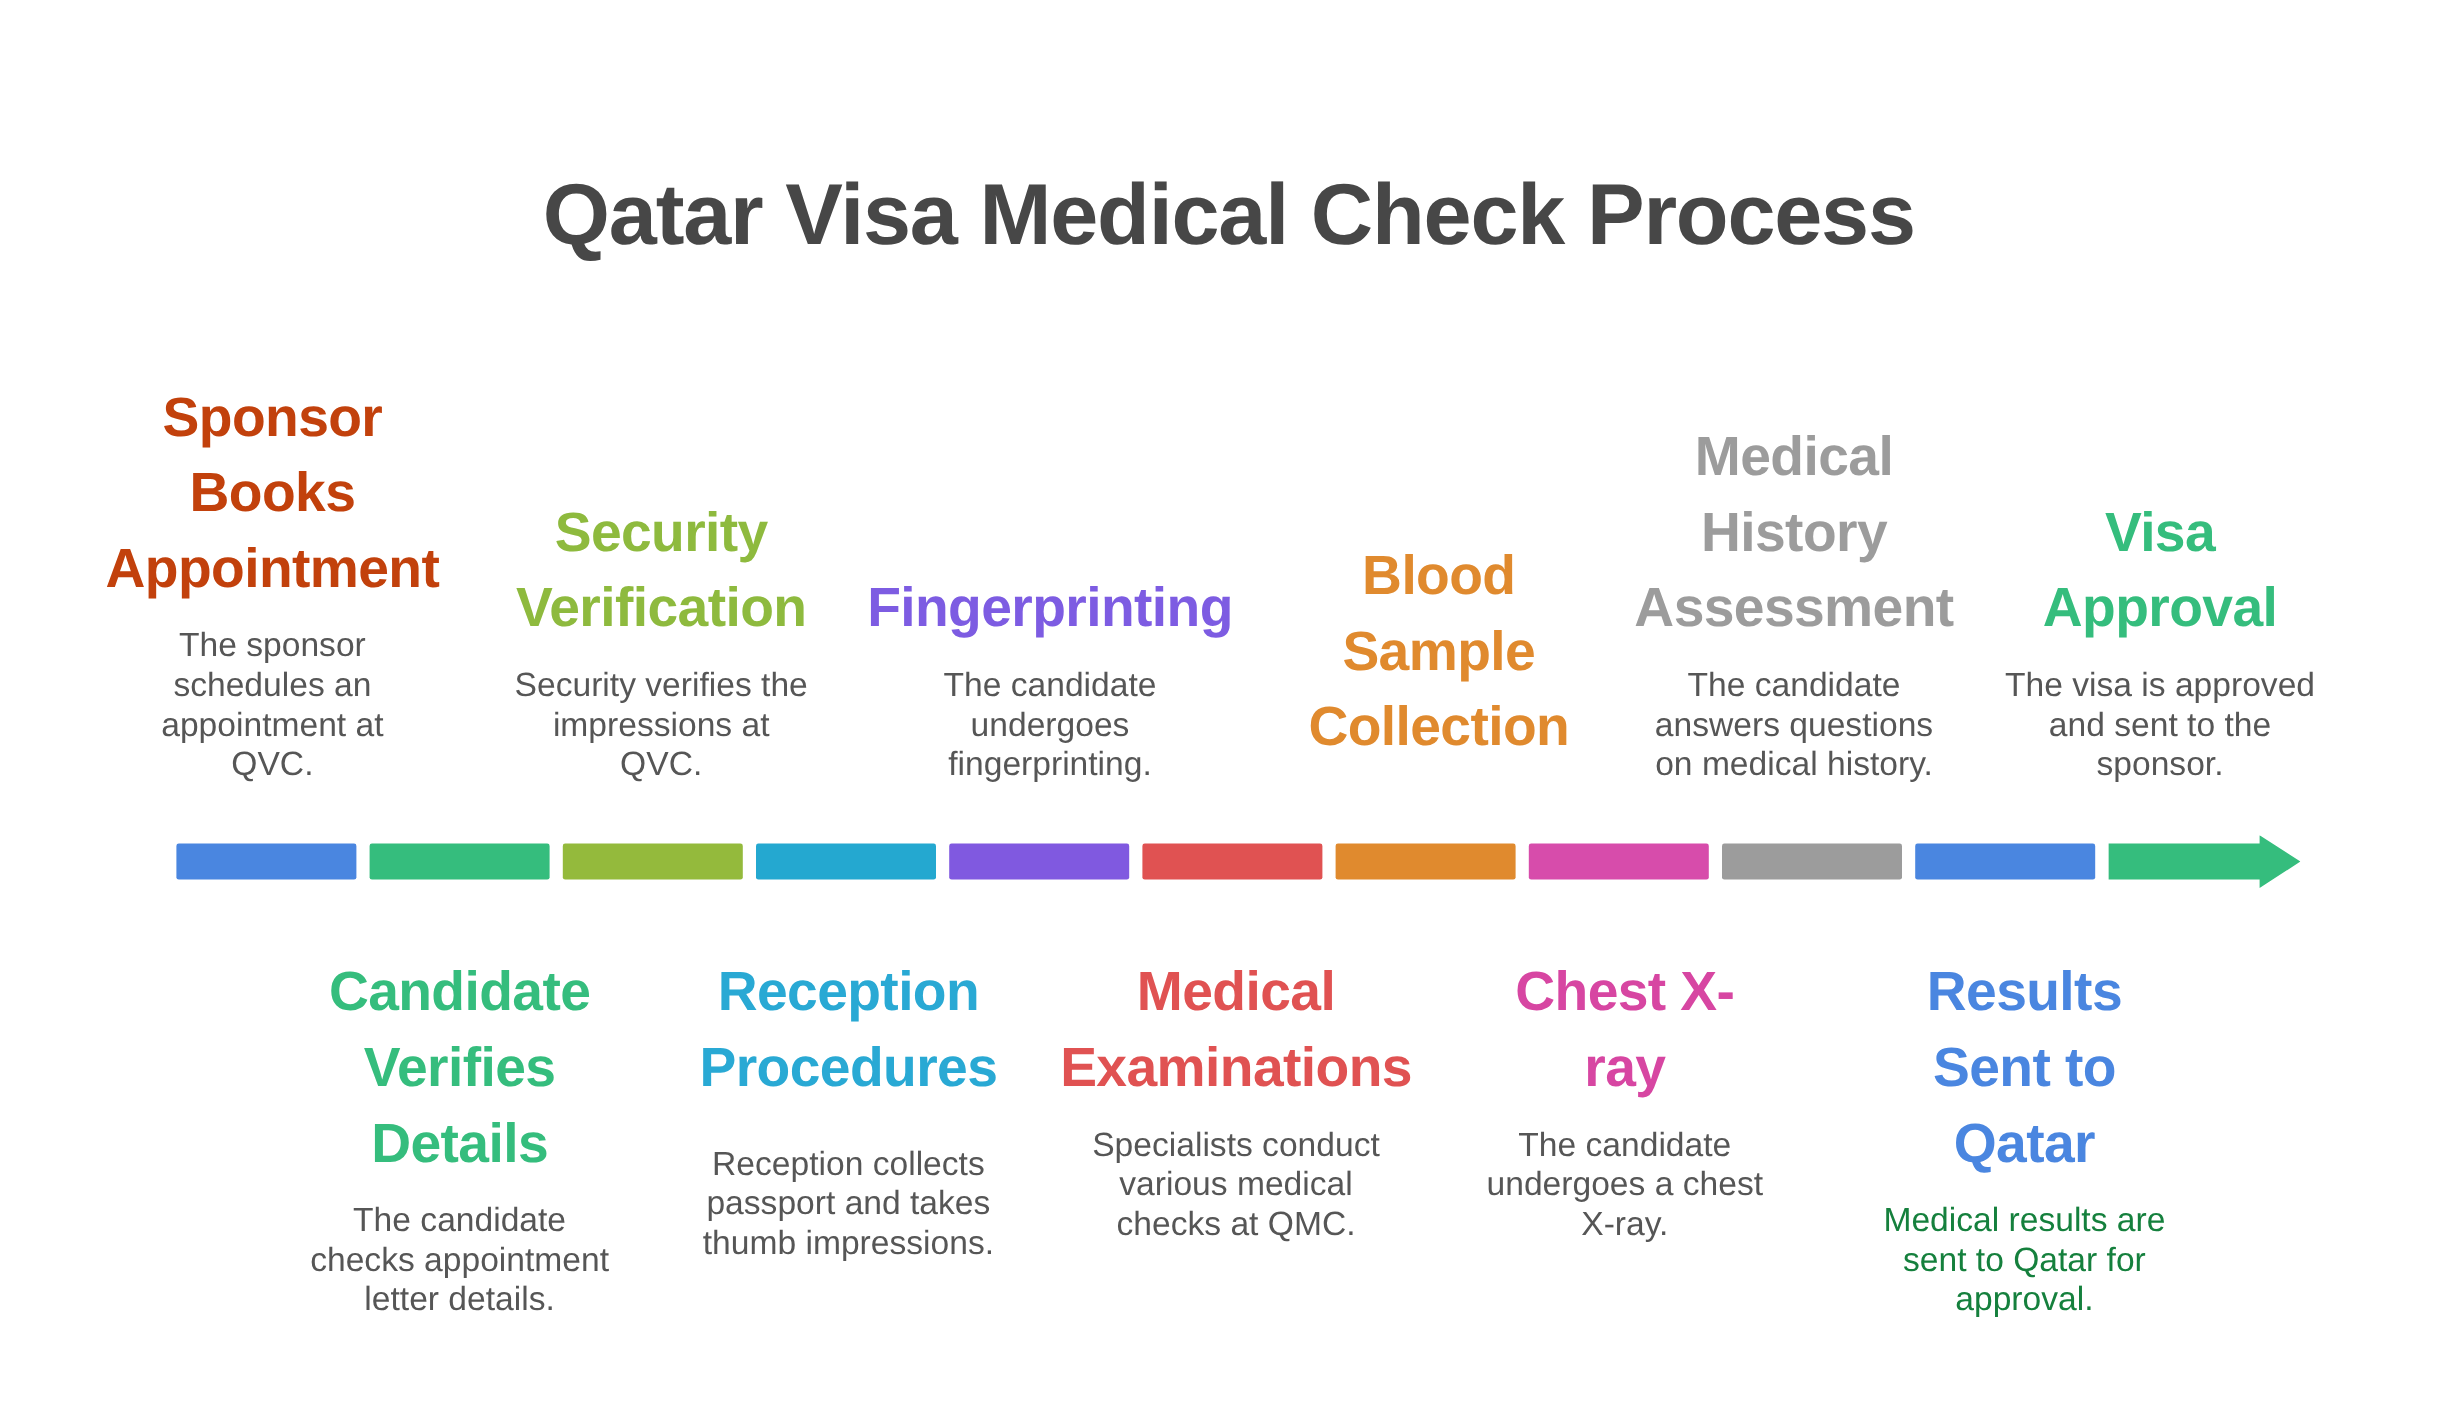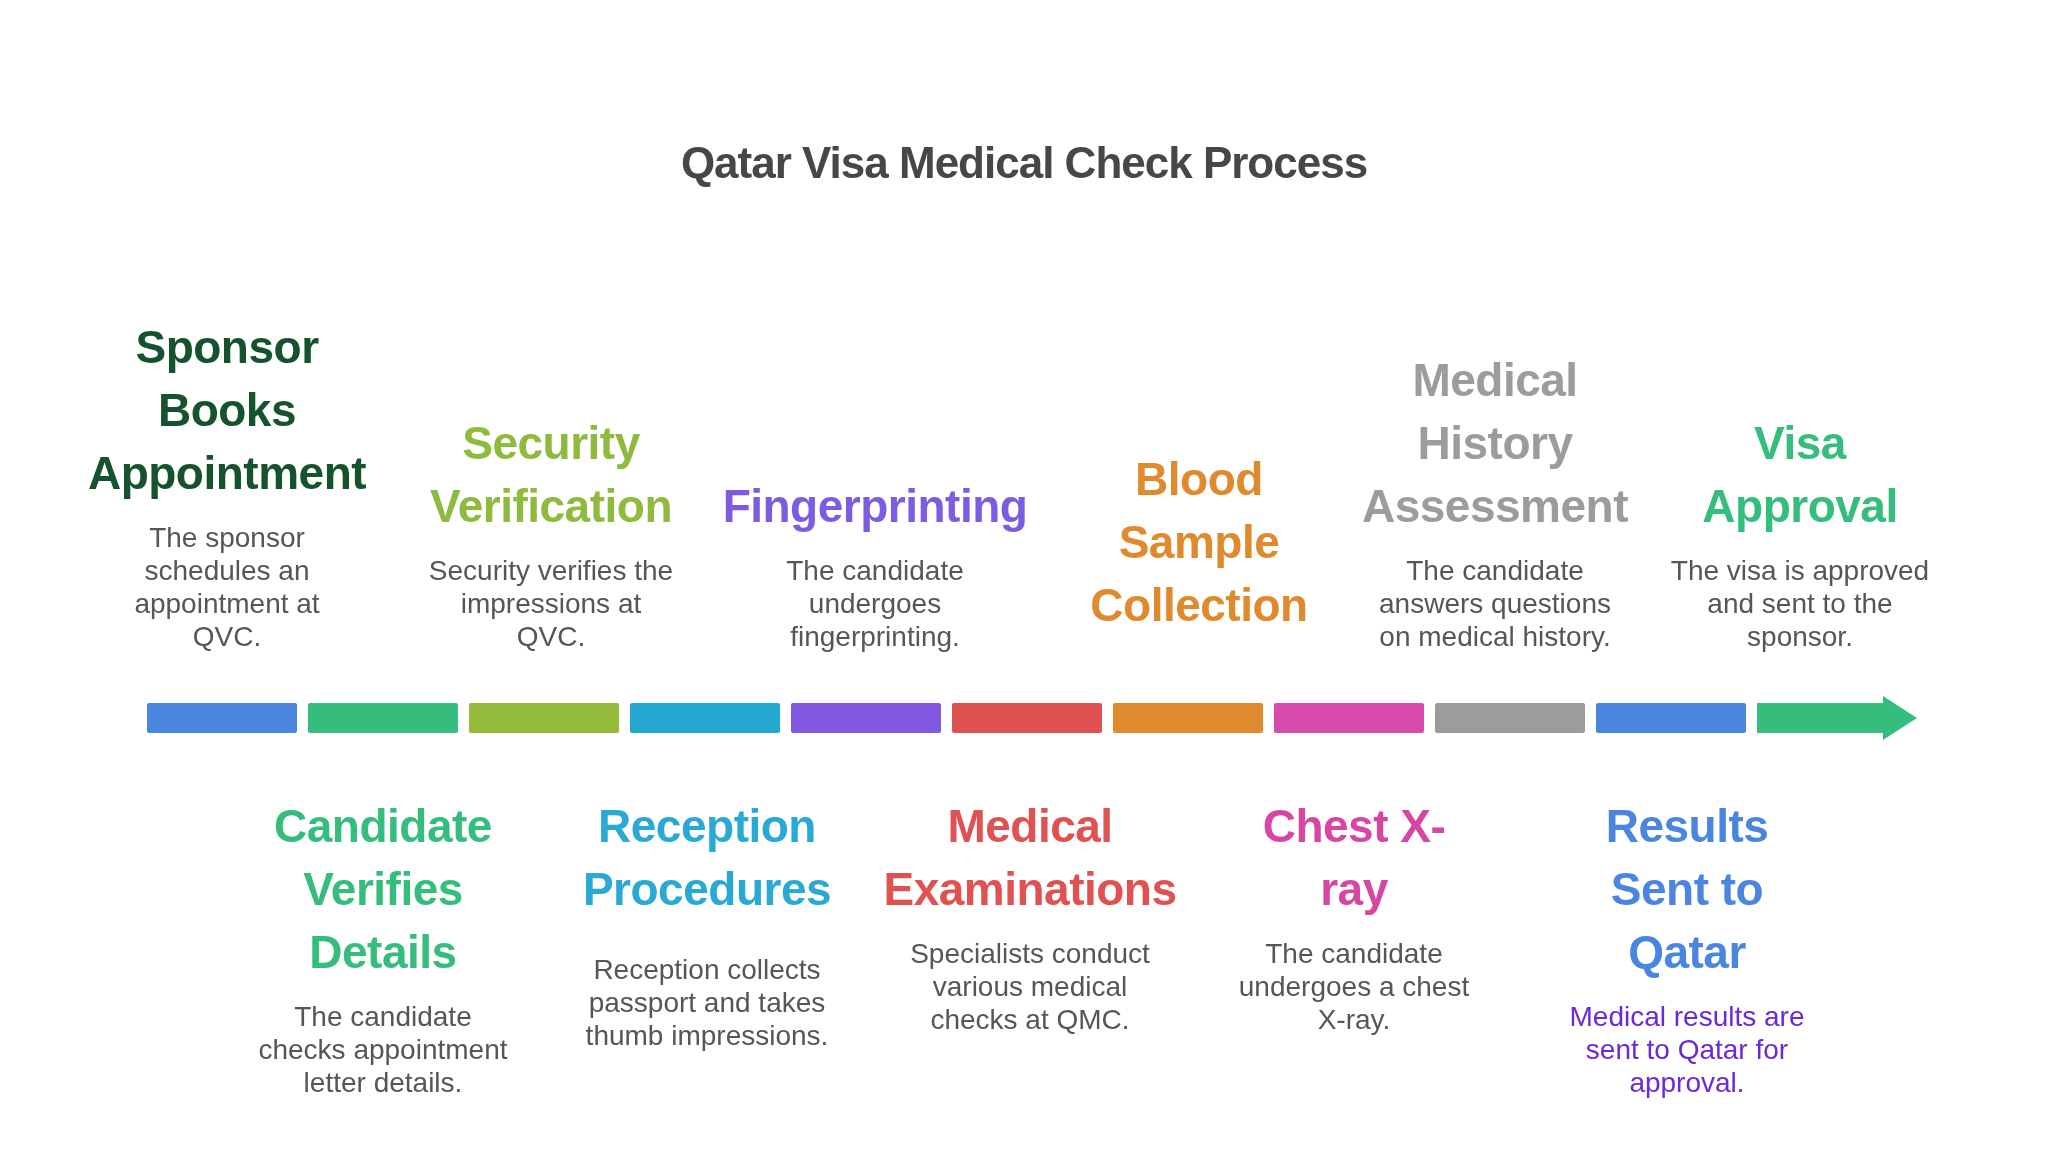--- a/index.html
+++ b/index.html
@@ -3,21 +3,21 @@
 <meta charset="utf-8">
 <style>
   html,body{margin:0;padding:0;}
   body{
     width:2048px;height:1175px;background:#ffffff;overflow:hidden;position:relative;
     font-family:"Liberation Sans","DejaVu Sans",sans-serif;
   }
   .canvas{position:absolute;inset:0;}
   .title{
     position:absolute;top:138px;left:0;width:2048px;text-align:center;
-    font-size:44px;font-weight:700;letter-spacing:-1px;margin:0;
+    font-size:72px;font-weight:700;letter-spacing:-1px;margin:0;
   }
   .stage{
     position:absolute;width:340px;display:flex;flex-direction:column;
     align-items:center;text-align:center;
   }
   .stage.top{bottom:522px;justify-content:flex-end;}
   .stage.bottom{top:795px;justify-content:center;}
   .stage-heading{
     font-size:46px;line-height:63px;font-weight:700;letter-spacing:-0.5px;
     white-space:pre-line;margin:0 0 16px 0;
@@ -39,21 +39,21 @@
   .arrow{flex:none;margin-top:-7px;display:block;}
 </style>
 </head>
 <body>
 
 <div class="canvas">
 
   <h1 class="title" style="color: rgb(71, 71, 71);">Qatar Visa Medical Check Process</h1>
 
   <div class="stage top pos-t1">
-    <h2 class="stage-heading" style="color: #14532d;">Sponsor
+    <h2 class="stage-heading" style="color: #c2410c;">Sponsor
 Books
 Appointment</h2>
     <p class="stage-desc" style="color: rgb(86, 86, 86);">The sponsor
 schedules an
 appointment at
 QVC.</p>
   </div>
 
   <div class="stage top pos-t2">
     <h2 class="stage-heading" style="color: rgb(142, 186, 62);">Security
@@ -139,18 +139,18 @@
 ray</h2>
     <p class="stage-desc" style="color: rgb(86, 86, 86);">The candidate
 undergoes a chest
 X-ray.</p>
   </div>
 
   <div class="stage bottom pos-b5">
     <h2 class="stage-heading" style="color: rgb(74, 134, 224);">Results
 Sent to
 Qatar</h2>
-    <p class="stage-desc" style="color: #6d28d9;">Medical results are
+    <p class="stage-desc" style="color: #15803d;">Medical results are
 sent to Qatar for
 approval.</p>
   </div>
 
 </div>
 
 </body></html>

